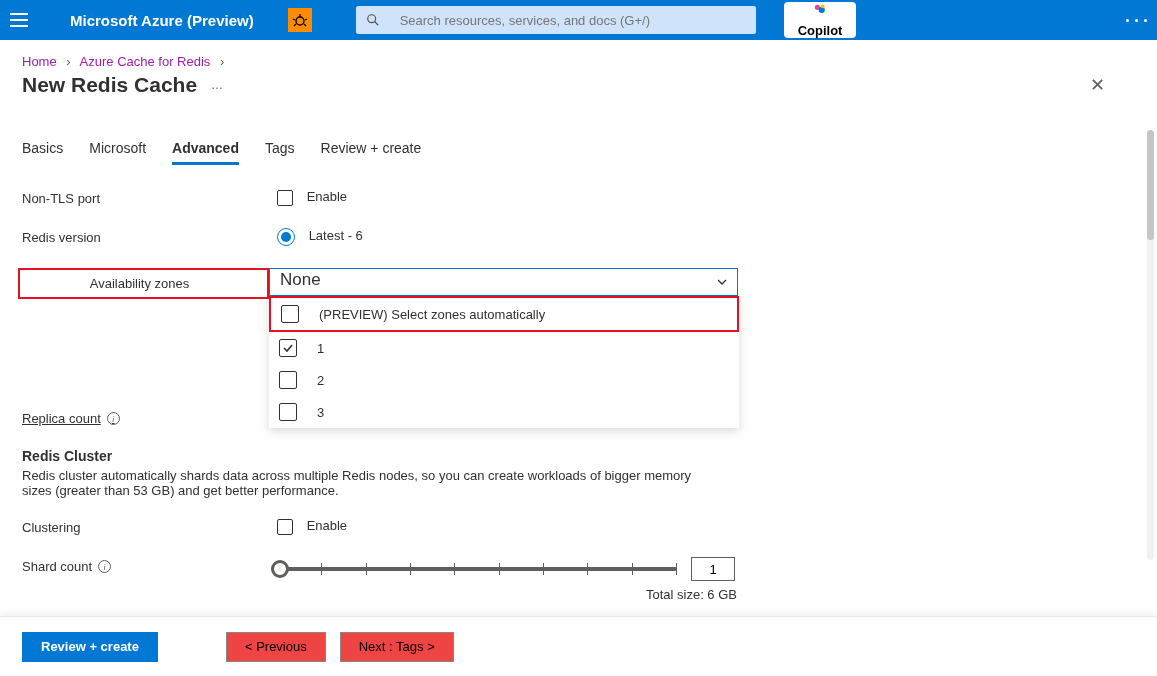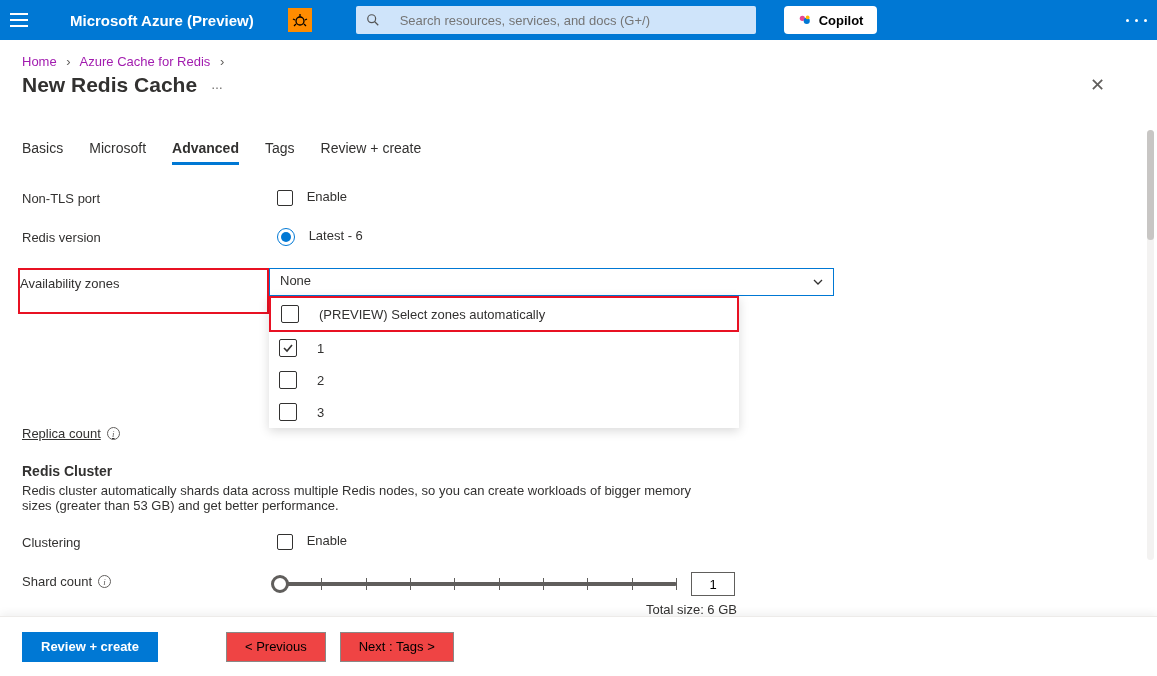--- a/index.html
+++ b/index.html
@@ -7,21 +7,21 @@
 
   
   .topbar { background: #0078d4; height: 40px; display: flex; align-items: center; padding: 0 10px; gap: 14px; color: #fff; }
   .hamburger { width: 18px; height: 14px; display: flex; flex-direction: column; justify-content: space-between; cursor: pointer; }
   .hamburger span { height: 2px; background: #fff; display: block; }
   .brand { font-size: 15px; font-weight: 600; margin-left: 28px; }
   .bug-tile { width: 24px; height: 24px; background: #ff8c00; display:flex; align-items:center; justify-content:center; margin-left:20px; }
   .searchbox { flex: 0 0 400px; margin-left: 30px; background: #cfe4fa; border-radius: 2px; height: 28px; display:flex; align-items:center; padding:0 10px; color:#555; gap:20px; }
   .searchbox svg { width:14px; height:14px; }
   .searchbox input { background: transparent; border:none; outline:none; flex:1; font-size:13px; color:#333; }
-  .copilot-btn { margin-left: 14px; background: #fff; border:none; border-radius:4px; height:28px; padding:0 14px; display:flex; align-items:center; gap:7px; font-size:13px; font-weight:600; cursor:pointer; }
+  .copilot-btn { margin-left: 14px; background: #fff; border:none; border-radius:4px; height:36px; padding:0 14px; display:flex; align-items:center; gap:7px; font-size:13px; font-weight:600; cursor:pointer;flex-direction:column; }
   .copilot-logo { width:14px; height:14px; }
   .top-right { margin-left:auto; display:flex; align-items:center; gap:6px; }
   .dot { width:3px; height:3px; background:#fff; border-radius:50%; display:inline-block; }
 
   
   .breadcrumb { padding: 14px 22px 4px; font-size: 13px; color:#0067b8; }
   .breadcrumb a { color:#a21caf; text-decoration:none; }
   .breadcrumb .sep { color:#605e5c; margin:0 6px; }
 
   
@@ -42,28 +42,28 @@
 
   .checkbox { width:16px; height:16px; border:1px solid #323130; border-radius:2px; display:inline-flex; align-items:center; justify-content:center; margin-right:10px; vertical-align:middle; }
   .checkbox.checked svg { display:block; }
   .checkbox svg { display:none; width:12px; height:12px; }
 
   .radio { width:18px; height:18px; border:1px solid #0078d4; border-radius:50%; display:inline-flex; align-items:center; justify-content:center; margin-right:10px; vertical-align:middle; }
   .radio.checked::after { content:""; width:10px; height:10px; background:#0078d4; border-radius:50%; }
 
   .info-icon { width:13px; height:13px; border:1px solid #605e5c; border-radius:50%; display:inline-flex; align-items:center; justify-content:center; font-size:9px; color:#605e5c; font-style:italic; font-family:Georgia,serif; }
 
-  .select-box { width:565px; height:28px; border:1px solid #0078d4; padding:0 30px 4px 10px; display:flex; align-items:center; font-size:13px; position:relative; cursor:pointer; background:#fff; }
+  .select-box { width:469px; height:28px; border:1px solid #0078d4; padding:0 30px 4px 10px; display:flex; align-items:center; font-size:17px; position:relative; cursor:pointer; background:#fff; }
   .select-box .chev { position:absolute; right:8px; top:6px; }
 
   .dropdown { position:absolute; top:28px; left:0; width:470px; background:#fff; border:none; box-shadow:0 3px 10px rgba(0,0,0,0.15); z-index:10; }
   .dropdown-item { display:flex; align-items:center; height:32px; padding:0 10px; gap:10px; cursor:pointer; }
   .dropdown .checkbox { width:18px; height:18px; }
 
-  .highlight-label { border:2px solid #e81123; padding:6px 8px 21px 0; margin-left:-4px; }
+  .highlight-label { border:2px solid #e81123; padding:6px 8px 6px 0; margin-left:-4px;justify-content:center; }
   .highlight-item-wrap { border:2px solid #e81123; }
 
   .section-head { font-weight:600; font-size:14px; margin-bottom:4px; }
   .section-desc { font-size:13px; color:#323130; max-width:700px; margin-bottom:20px; }
 
   .slider-row { display:flex; align-items:center; gap:14px; }
   .slider { position:relative; width:400px; height:14px; }
   .slider-track { position:absolute; top:5px; left:0; width:100%; height:4px; background:#605e5c; border-radius:2px; }
   .slider-ticks { position:absolute; top:1px; left:0; width:100%; height:12px; display:flex; justify-content:space-between; }
   .slider-ticks span { width:1px; height:12px; background:#605e5c; }

